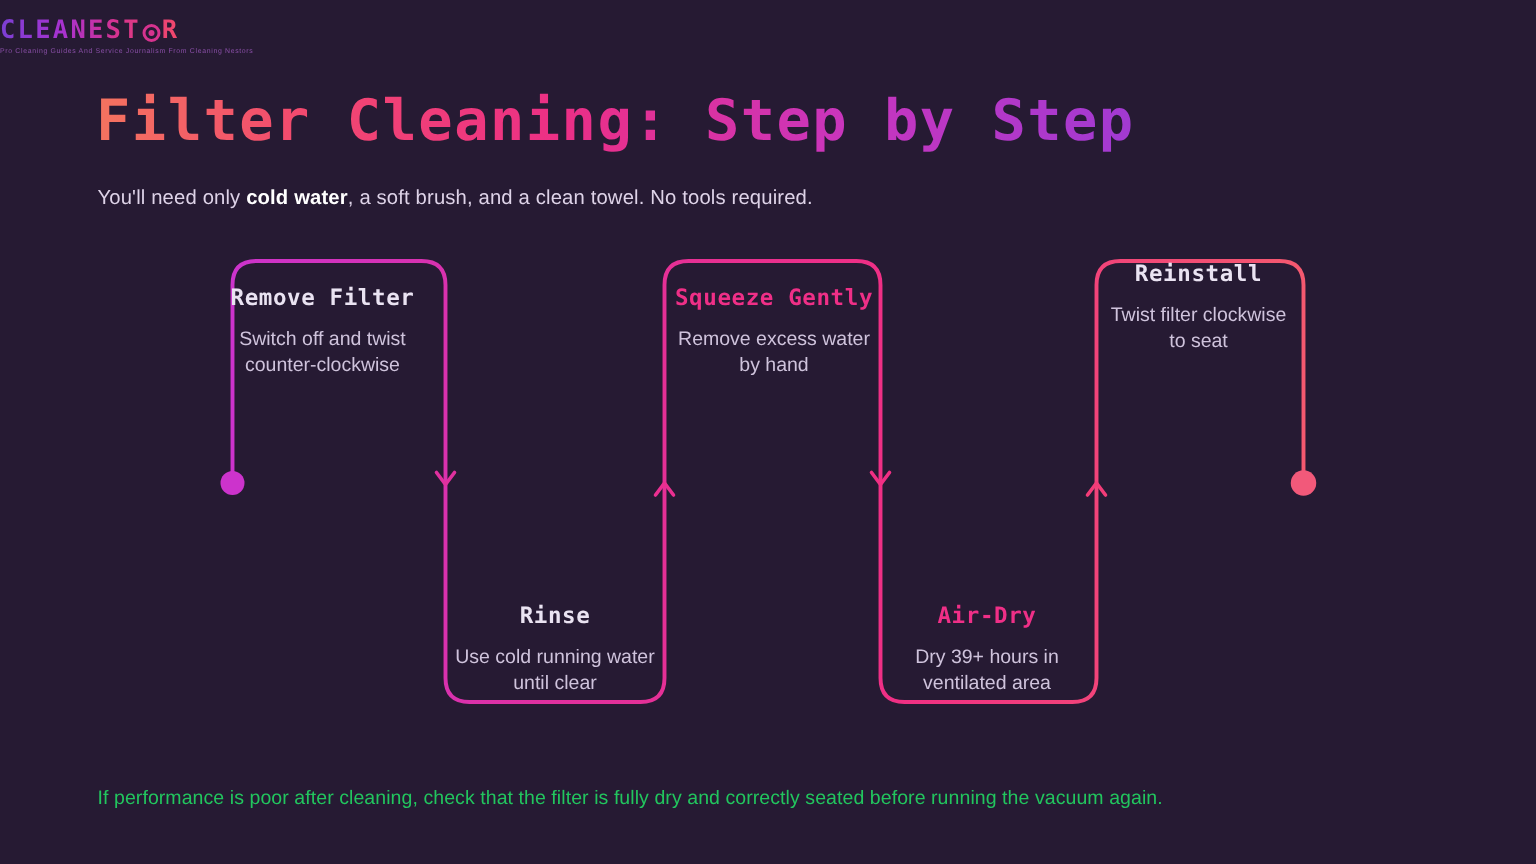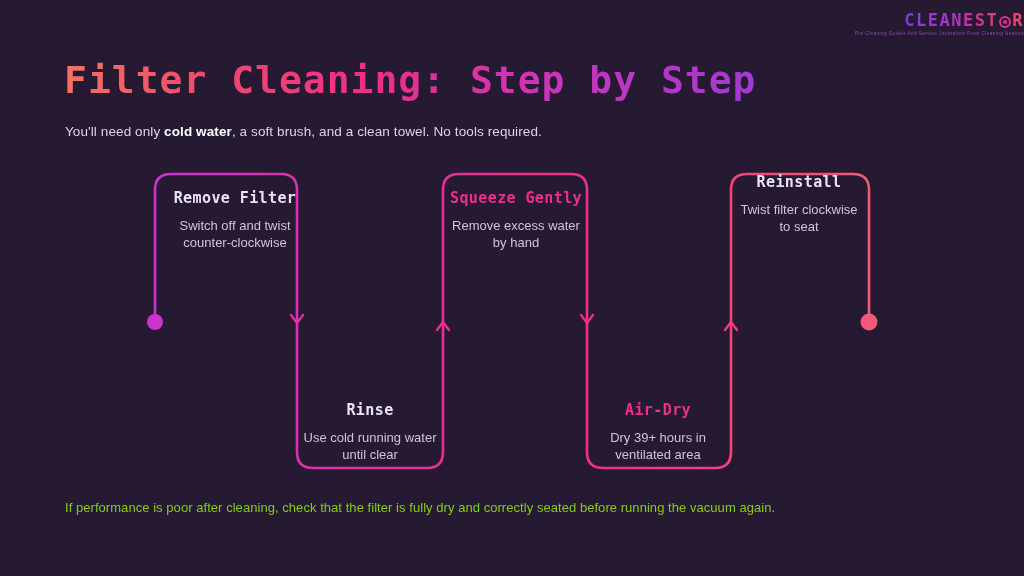--- a/index.html
+++ b/index.html
@@ -8,21 +8,21 @@
     background:#261a33;
     font-family:"Liberation Sans", sans-serif;
     overflow:hidden;
     position:relative;
   }
   .stage { position:relative; width:1024px; height:576px; }
 
   
   .brand {
     position:absolute; top:12px; left:0; width:1024px;
-    text-align:right; line-height:1;
+    text-align:left; line-height:1;
   }
   .brand-mark {
     font-family:"DejaVu Sans Mono", monospace;
     font-size:17px; font-weight:bold; letter-spacing:1.5px;
     display:inline-flex; align-items:center; justify-content:center;
     background:linear-gradient(90deg,#7b3fd4 0%,#a832cf 35%,#d6338f 65%,#f2496a 100%);
     -webkit-background-clip:text; background-clip:text;
     color:transparent; -webkit-text-fill-color:transparent;
   }
   .brand-o {
@@ -49,40 +49,40 @@
     -webkit-background-clip:text; background-clip:text;
     color:transparent; -webkit-text-fill-color:transparent;
     white-space:nowrap;
   }
   .intro {
     position:absolute; left:65px; top:124px;
     font-size:13.5px; color:#ded3e8; letter-spacing:.1px; white-space:nowrap;
   }
   .intro b { color:#ffffff; font-weight:bold; }
   .footnote {
-    position:absolute; left:65px; top:500px;
-    font-size:13px; color:#84cc16; letter-spacing:.05px; white-space:nowrap;
+    position:absolute; left:65px; top:524px;
+    font-size:13px; color:#22c55e; letter-spacing:.05px; white-space:nowrap;
   }
 
   
   .flow { position:absolute; left:0; top:0; width:1024px; height:576px; }
 
   
   .step { position:absolute; text-align:center; }
   .step-title {
     font-family:"DejaVu Sans Mono", monospace;
     font-size:15px; font-weight:bold; letter-spacing:.4px;
     color:#eae3f2; margin-bottom:8px; line-height:1.45;
   }
   .step.accent .step-title { color:#ef2f87; }
   .step-desc {
     font-size:13px; color:#cfc3dc; line-height:1.3;
   }
 
-  .s1 { left:168px; top:188px; width:134px; }
+  .s1 { left:148px; top:188px; width:134px; }
   .s2 { left:302px; top:400px; width:136px;text-align:center; }
   .s3 { left:448px; top:188px; width:136px; }
   .s4 { left:592px; top:400px; width:132px; }
   .s5 { left:734px; top:172px; width:130px; }
 </style>
 </head>
 <body>
 
 <div class="stage">
 

